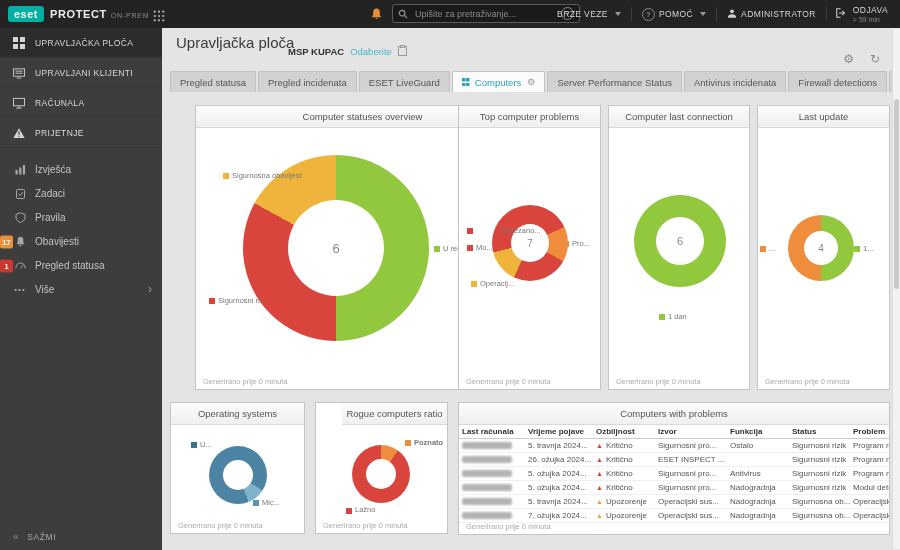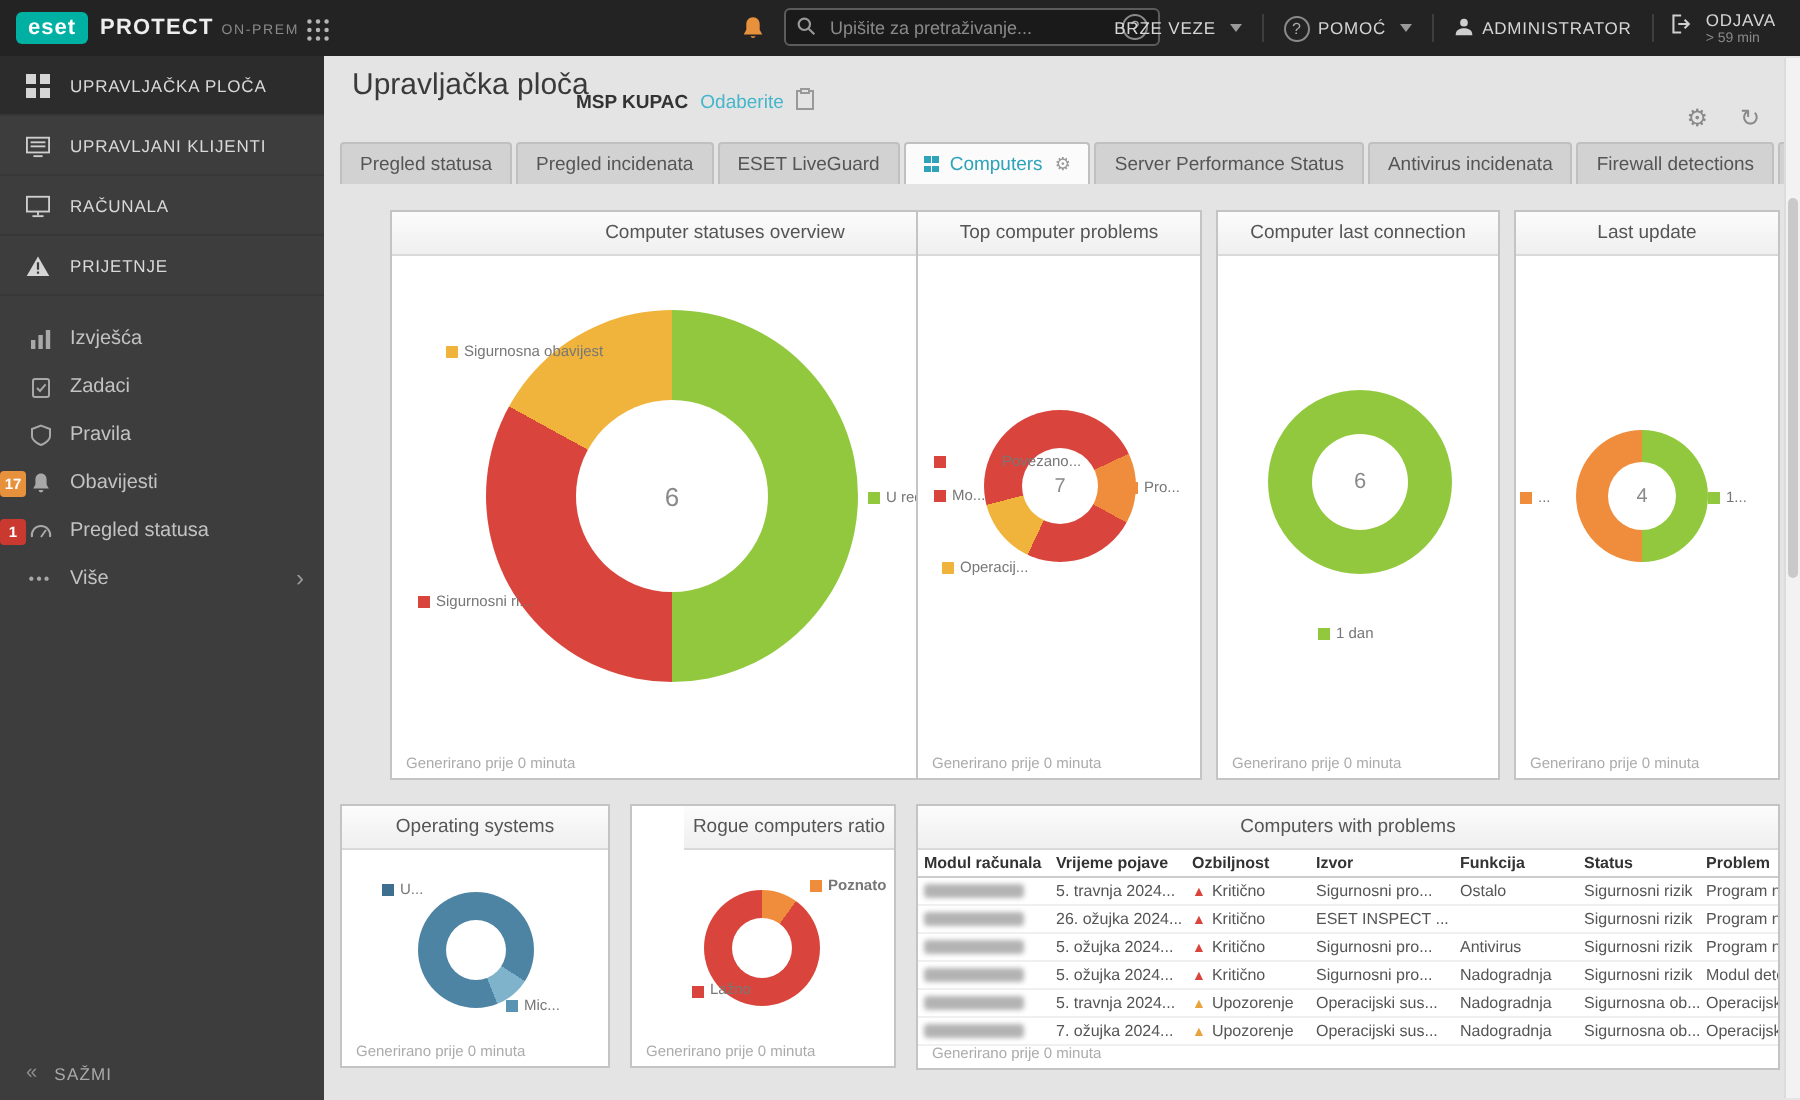--- a/index.html
+++ b/index.html
@@ -416,35 +416,35 @@
   <div class="card" style="left:153px;top:374px;width:133px;height:132px;padding-left:26px;">
     <div class="card-h">Rogue computers ratio</div>
     <div class="card-b">
       <div class="donut" style="left: 36px; top: 21px; width: 58px; height: 58px; background: conic-gradient(rgb(239, 141, 60) 0%, rgb(239, 141, 60) 10%, rgb(217, 69, 60) 10%, rgb(217, 69, 60) 100%);">
         <div class="hole" style="inset:14px;"></div>
       </div>
       <div class="lg" style="left:89px;top:14px;font-weight:bold;">
         <span class="sw" style="background-color: rgb(239, 141, 60);"></span>
         <span>Poznato</span>
       </div>
-      <div class="lg" style="left:30px;top:66px;align-items:flex-end;">
+      <div class="lg" style="left:30px;top:81px;align-items:flex-end;">
         <span class="sw" style="background-color: rgb(217, 69, 60);"></span>
         <span>Lažno</span>
       </div>
     </div>
     <div class="card-f">Generirano prije 0 minuta</div>
   </div>
 
   <div class="card" style="left:296px;top:374px;width:432px;height:133px;">
     <div class="card-h">Computers with problems</div>
     <div class="card-b">
       <table class="ptable">
         <thead>
             <tr>
-              <th>Modul računala</th>
+              <th>Last računala</th>
               <th>Vrijeme pojave</th>
               <th>Ozbiljnost</th>
               <th>Izvor</th>
               <th>Funkcija</th>
               <th>Status</th>
               <th>Problem</th>
             </tr>
           </thead>
         <tbody>
             <tr>

